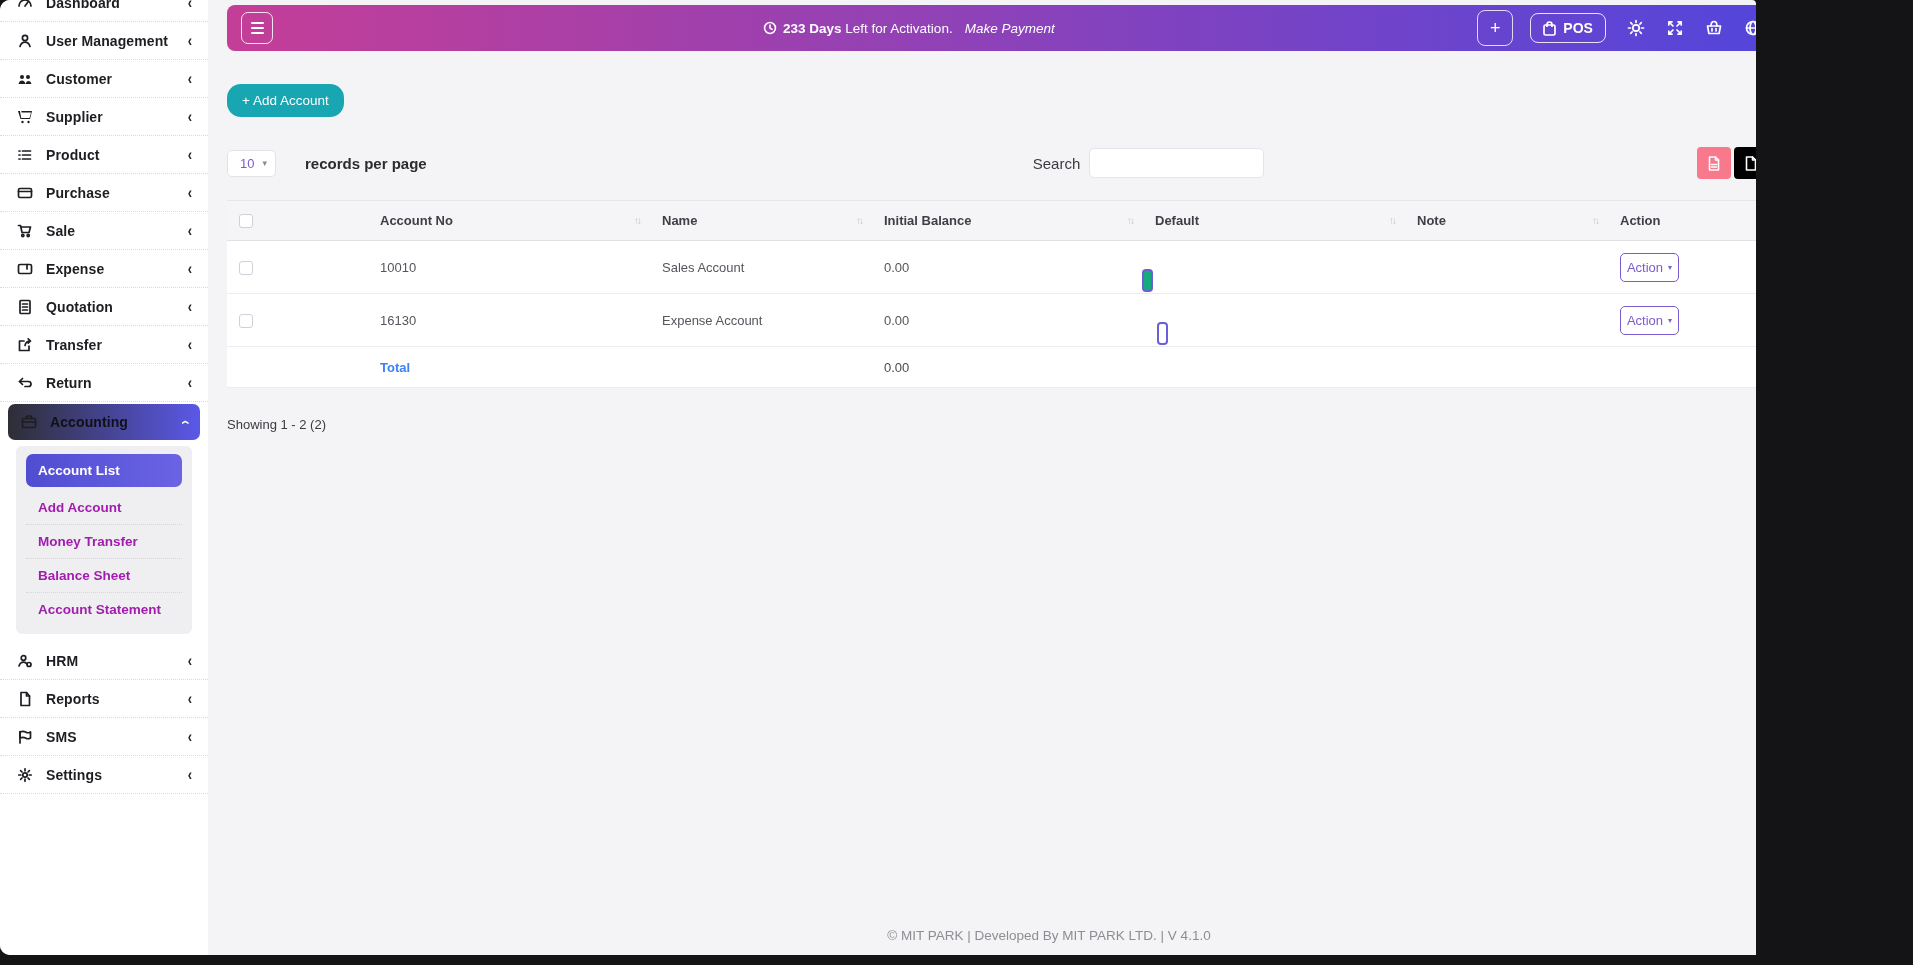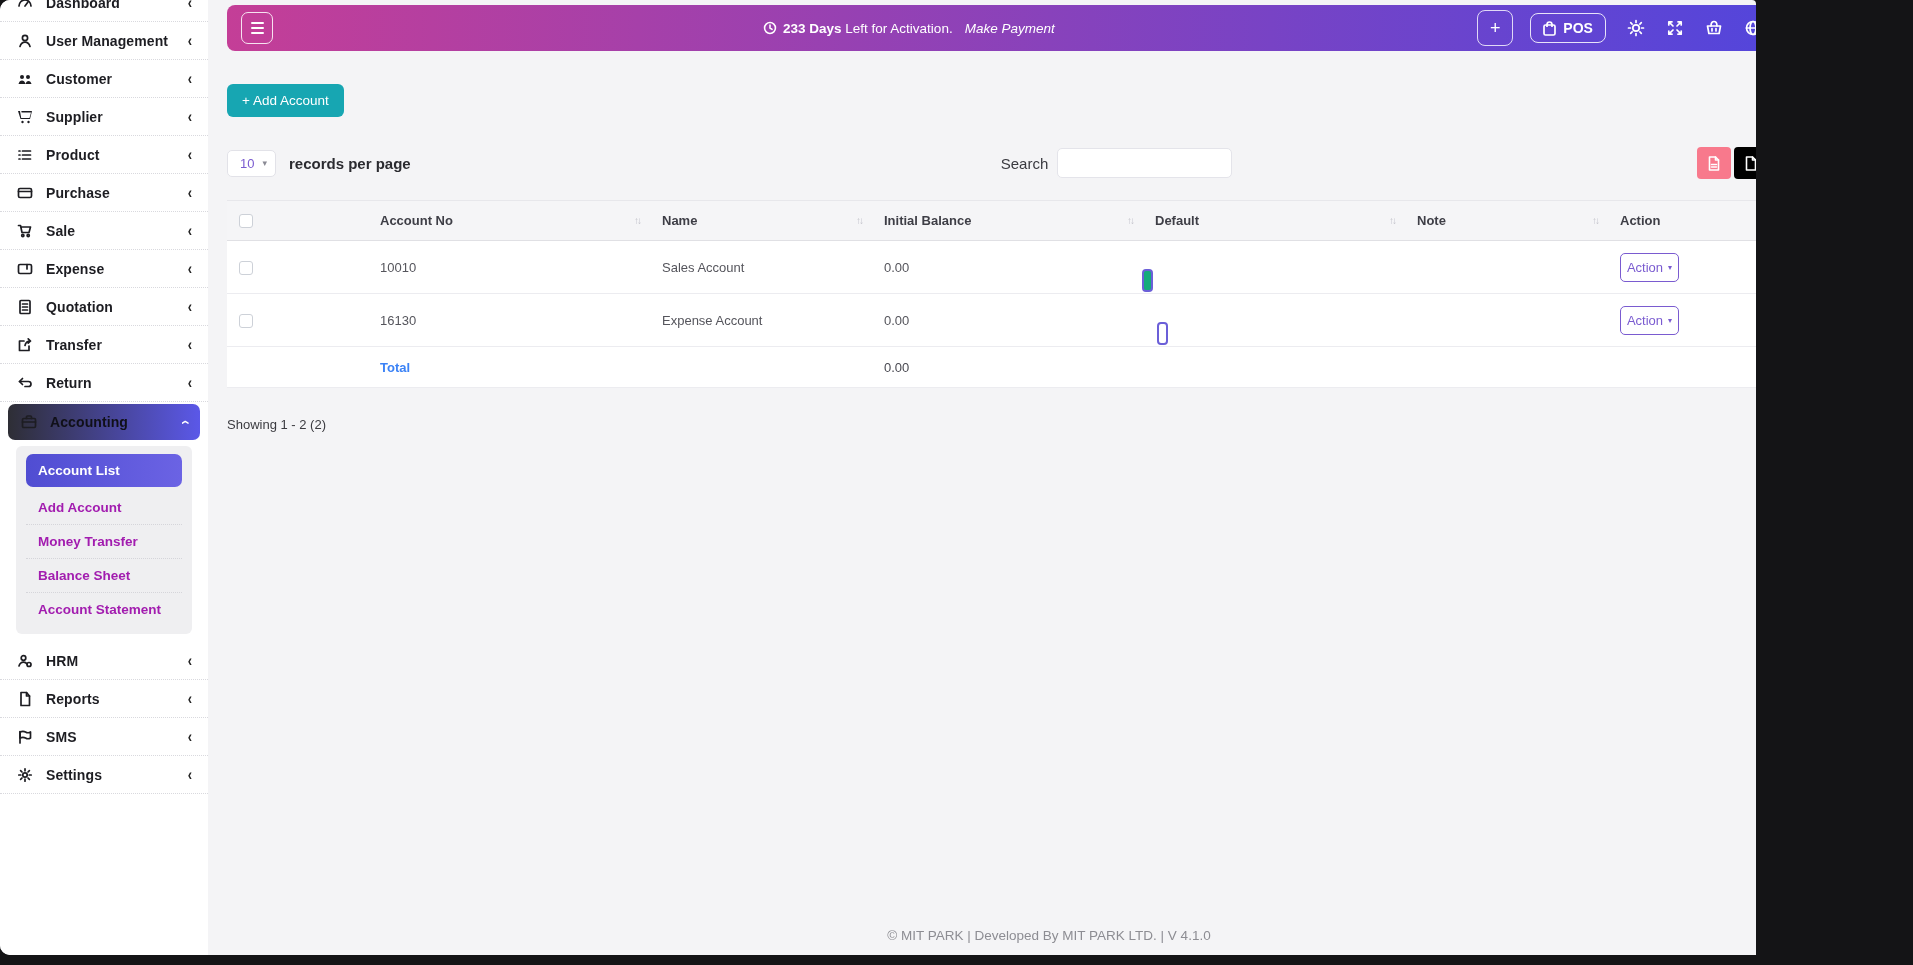--- a/index.html
+++ b/index.html
@@ -39,22 +39,22 @@
   .nav-ic svg { width:18px; height:18px; stroke:#fff; fill:none; stroke-width:1.7; stroke-linecap:round; stroke-linejoin:round; display:block; cursor:pointer; }
   .btn-plus { width:36px; height:36px; border:1px solid rgba(255,255,255,.8); border-radius:8px; background:transparent; color:#fff; font-size:18px; line-height:1; cursor:pointer; margin-right:-4px; }
   .btn-pos { height:30px; border:1px solid rgba(255,255,255,.85); border-radius:8px; background:transparent; color:#fff; display:flex; align-items:center; gap:7px; padding:0 12px; font-size:14px; font-weight:700; cursor:pointer; }
   .btn-pos svg { width:13px; height:15px; stroke:#fff; fill:none; stroke-width:1.7; }
   .admin { display:flex; align-items:center; gap:12px; font-size:14.5px; cursor:pointer; }
   .admin svg.person { width:17px; height:17px; stroke:#fff; fill:none; stroke-width:1.7; stroke-linecap:round; }
   .admin .caret { width:9px; height:6px; }
   .admin .caret svg { width:9px; height:6px; stroke:#fff; fill:none; stroke-width:1.8; stroke-linecap:round; }
 
   
-  .btn-add { margin-top:33px; width:fit-content; padding:0 15px; height:33px; background:#17a6b2; color:#fff; border:none; border-radius:6px; font-size:13.5px; font-weight:400; cursor:pointer; font-family:"Liberation Sans",sans-serif; }
-  .ctl-row { margin-top:31px; display:flex; align-items:center; height:30px; }
+  .btn-add { margin-top:33px; width:fit-content; padding:0 15px; height:33px; background:#17a6b2; color:#fff; border:none; border-radius:14px; font-size:13.5px; font-weight:400; cursor:pointer; font-family:"Liberation Sans",sans-serif; }
+  .ctl-row { margin-top:31px; display:flex; align-items:center; height:30px;gap:16px; }
   .select-box { width:49px; height:27px; background:#fff; border:1px solid #e2e2e8; border-radius:5px; display:flex; align-items:center; padding:0 8px 0 12px; cursor:pointer; }
   .select-box .val { font-size:13px; color:#7a5bd0; }
   .select-box .car { margin-left:auto; font-size:9px; color:#8a8a94; }
   .records-lbl { margin-left:13px; font-size:15px; font-weight:700; color:#2b2b30; }
   .search-grp { display:flex; align-items:center; margin-left:590px; }
   .search-grp label { font-size:15px; color:#3a3a40; }
   .search-grp input { margin-left:9px; width:175px; height:30px; background:#fff; border:1px solid #e4e4ea; border-radius:5px; outline:none; padding:0 8px; font-size:13px; color:#333; }
   .exports { margin-left:auto; display:flex; gap:3px; }
   .exp-btn { height:32px; border:none; border-radius:4px; display:flex; align-items:center; justify-content:center; gap:4px; cursor:pointer; padding:0 10px; }
   .exp-btn svg { width:14px; height:15px; stroke:#fff; fill:none; stroke-width:1.6; stroke-linejoin:round; stroke-linecap:round; display:block; }

